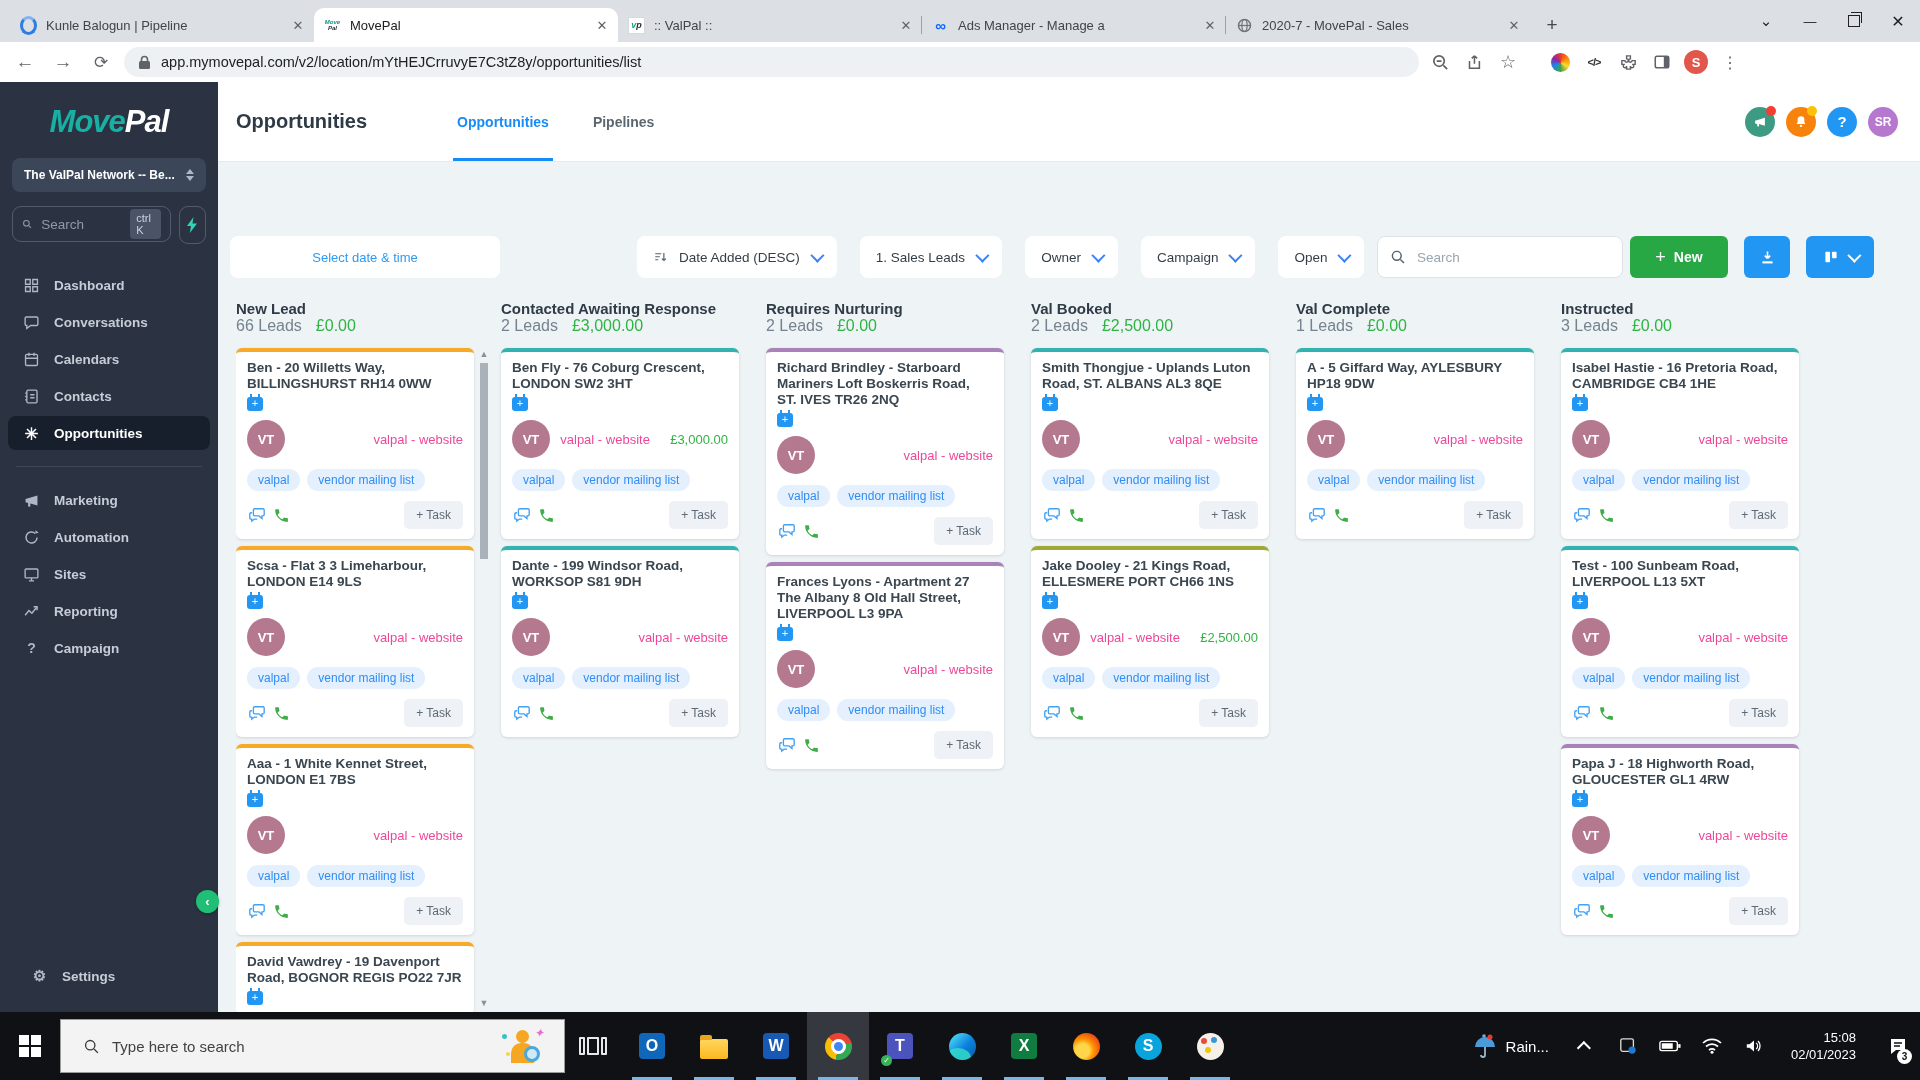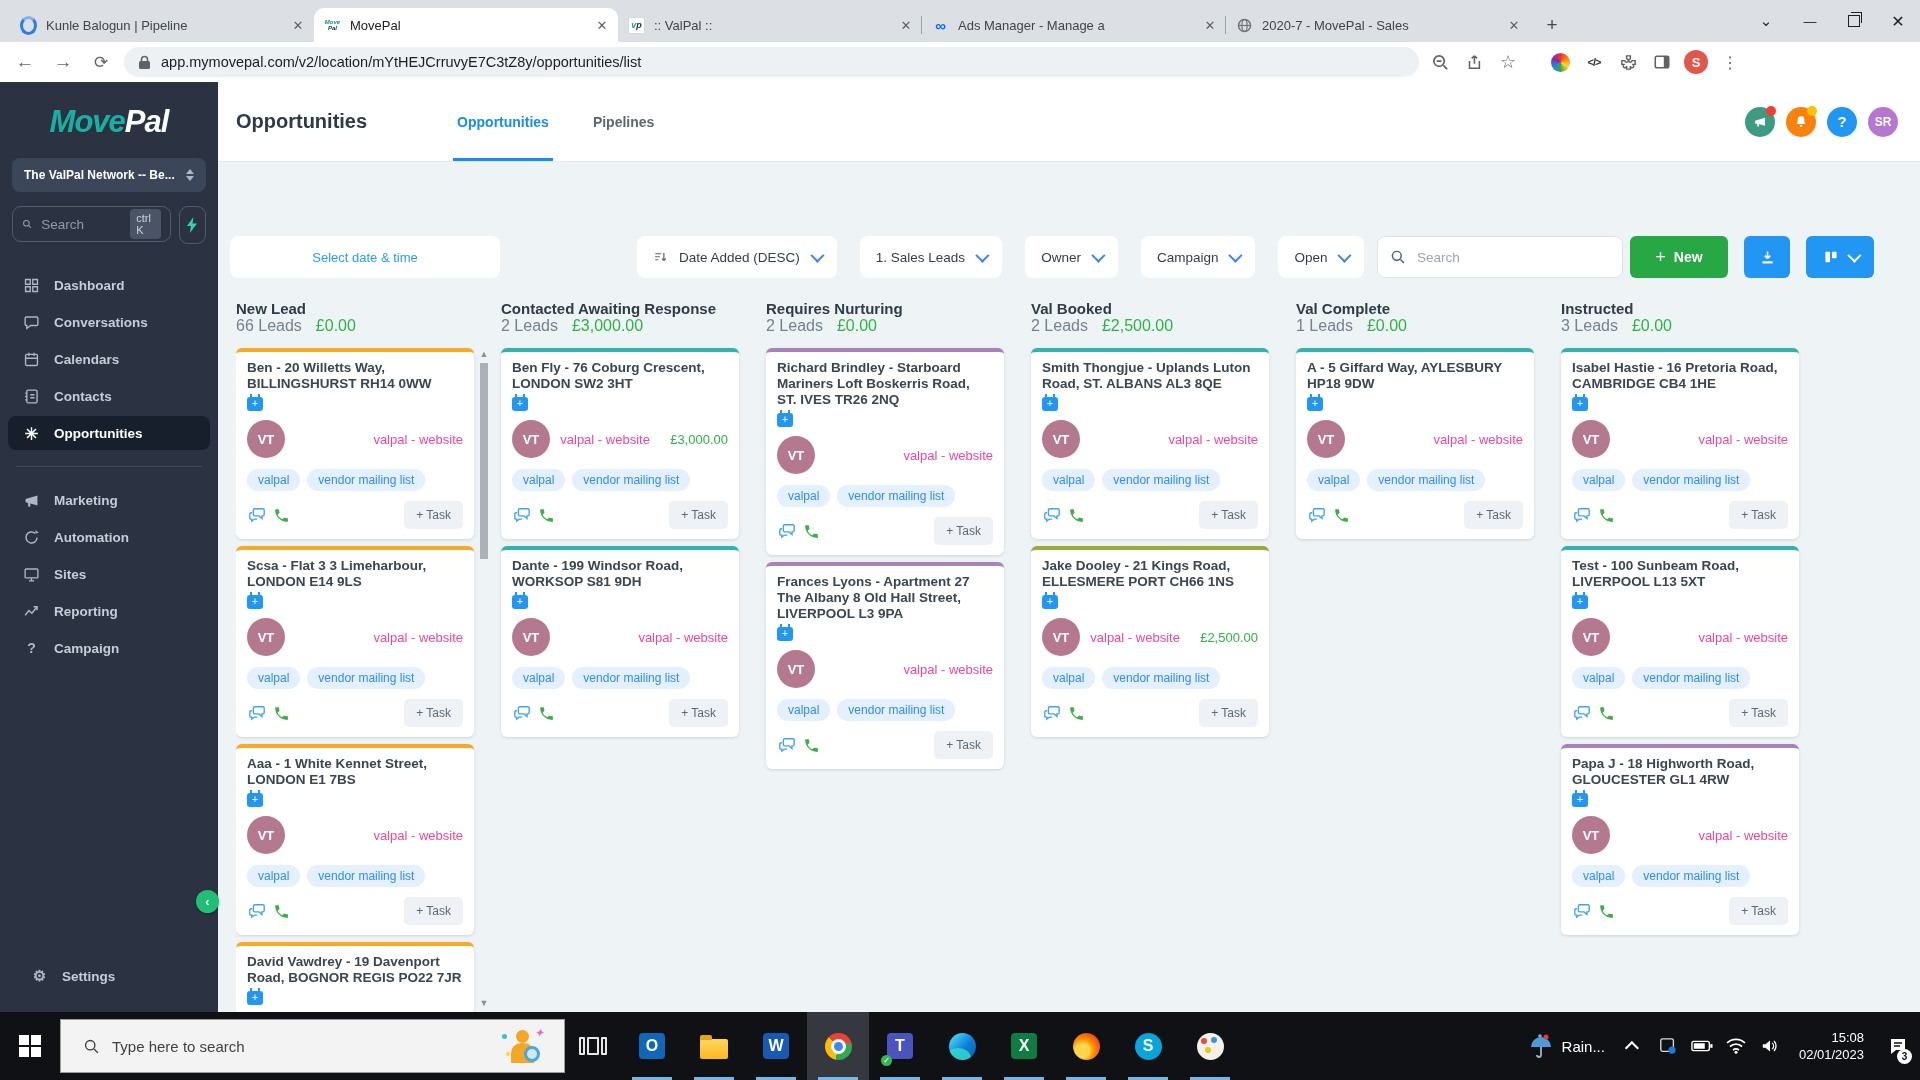--- a/index.html
+++ b/index.html
@@ -160,21 +160,21 @@
   .edge-ball::before{content:"";position:absolute;left:-4px;bottom:-8px;width:26px;height:20px;border-radius:50%;background:#35e0c8;opacity:.8}
   .ff-ball{width:27px;height:27px;border-radius:50%;background:radial-gradient(circle at 35% 65%,#ffd54a 0 28%,#ff9500 45%,#e8401f 80%)}
   .skype-ball{width:27px;height:27px;border-radius:50%;background:#0aa4dc;color:#fff;font-weight:bold;font-size:16px;
               display:flex;align-items:center;justify-content:center}
   .paint-ball{width:27px;height:27px;border-radius:50%;background:#f5f0e8;position:relative}
   .paint-ball i{position:absolute;width:6px;height:6px;border-radius:50%}
   .folder{width:28px;height:20px;background:linear-gradient(#ffd75e,#fcb81f);border-radius:2px;position:relative;margin-top:5px}
   .folder::before{content:"";position:absolute;top:-4px;left:0;width:12px;height:5px;background:#e8a41c;border-radius:2px 2px 0 0}
   .teams-check{position:absolute;left:12px;bottom:14px;width:11px;height:11px;border-radius:50%;background:#35b558;
                color:#fff;font-size:8px;display:flex;align-items:center;justify-content:center}
-  .tray{margin-left:auto;display:flex;align-items:center;gap:4px}
+  .tray{margin-left:auto;display:flex;align-items:center;gap:12px}
   .tray-ic{width:30px;height:40px;display:flex;align-items:center;justify-content:center;color:#fff;cursor:pointer}
   .clock{text-align:right;font-size:13px;line-height:17px;margin:0 8px 0 10px;cursor:default}
   .notif{width:44px;height:68px;display:flex;align-items:center;justify-content:center;position:relative;cursor:pointer}
   .notif-badge{position:absolute;right:8px;bottom:16px;width:15px;height:15px;border-radius:50%;background:#fff;
                color:#111;font-size:10px;font-weight:bold;display:flex;align-items:center;justify-content:center}
   .umbrella-wrap{display:flex;align-items:center;gap:8px;margin-right:10px;cursor:pointer}
   .weather-lbl{font-size:15px;color:#fff}
 </style>
 </head>
 <body>

